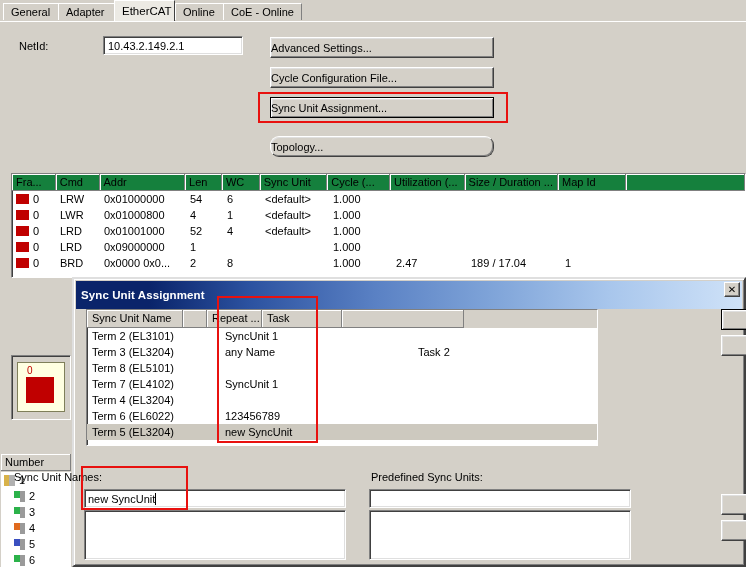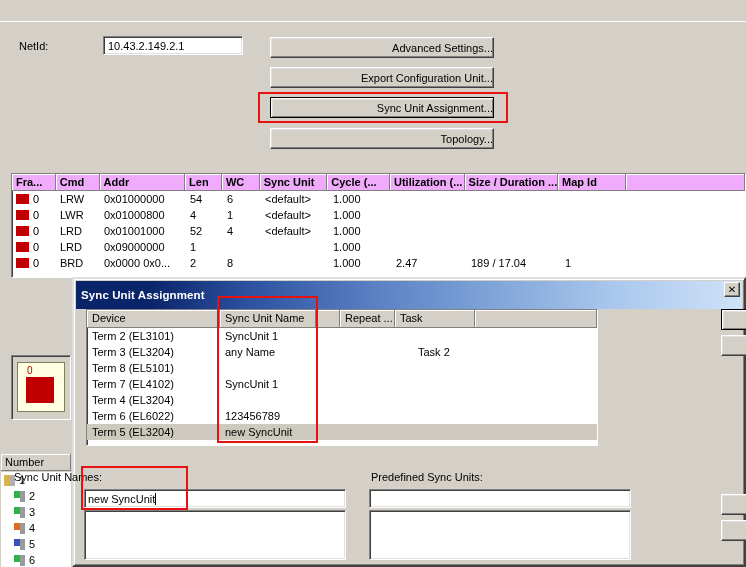--- a/index.html
+++ b/index.html
@@ -31,21 +31,21 @@
     background:#d4d0c8;border-top:1px solid #fff;box-sizing:border-box;
   }
 
   
   .btn{
     background:#d4d0c8;
     border:1px solid;
     border-color:#ffffff #404040 #404040 #ffffff;
     box-shadow:inset -1px -1px 0 #808080, inset 1px 1px 0 #dfdfdf;
     text-align:center;font-size:11px;color:#000;
-    display:flex;align-items:center;justify-content:flex-end;
+    display:flex;align-items:center;justify-content:flex-start;
     box-sizing:border-box;cursor:default;
   }
   .btn.def{
     border:1px solid #000;
     box-shadow:inset 1px 1px 0 #fff, inset -1px -1px 0 #808080,
                inset 2px 2px 0 #dfdfdf;
   }
   .sunken{
     background:#fff;
     border:1px solid;
@@ -69,21 +69,21 @@
           pointer-events:none;z-index:60;}
 
   
   #maingrid{
     position:absolute;left:11px;top:173px;width:735px;height:105px;
     background:#fff;border:1px solid;
     border-color:#808080 #ffffff #ffffff #808080;
     box-shadow:inset 1px 1px 0 #404040;
     box-sizing:border-box;overflow:hidden;
   }
-  .gh{display:flex;height:17px;background:#f0abfc;font-weight:bold;}
+  .gh{display:flex;height:17px;background:#15803d;}
   .gh div{
     border-right:1px solid #808080;border-bottom:1px solid #808080;
     box-shadow:inset 1px 1px 0 #fff;
     box-sizing:border-box;padding-left:4px;line-height:16px;
     font-size:11px;overflow:hidden;white-space:nowrap;
   }
   .grow{display:flex;height:16px;}
   .grow div{box-sizing:border-box;padding-left:4px;line-height:16px;
             font-size:11px;white-space:nowrap;overflow:hidden;}
   .swatch{display:inline-block;width:13px;height:10px;background:#c00000;
@@ -176,38 +176,55 @@
   #pd-list{position:absolute;left:369px;top:510px;width:262px;height:50px;}
   .caret{display:inline-block;width:1px;height:12px;background:#000;
          margin-left:0px;vertical-align:-2px;}
   .dlgbtn{position:absolute;left:647px;width:85px;height:21px;}
 </style>
 </head>
 <body>
 
 <div class="root">
 
+  <div class="tabstrip">
+    <div class="tab" style="left:3px;width:56px;">
+      <span>General</span>
+    </div>
+    <div class="tab" style="left:58px;width:57px;">
+      <span>Adapter</span>
+    </div>
+    <div class="tab sel" style="left:114px;width:61px;">
+      <span>EtherCAT</span>
+    </div>
+    <div class="tab" style="left:175px;width:49px;">
+      <span>Online</span>
+    </div>
+    <div class="tab" style="left:223px;width:79px;">
+      <span>CoE - Online</span>
+    </div>
+  </div>
 
   <div class="tabpage"></div>
 
   <div class="lbl" style="left:19px;top:40px;">NetId:</div>
   <div class="sunken" id="netid-field">
     <span>10.43.2.149.2.1</span>
   </div>
 
   <div class="btn bigbtn" style="top:37px;">
     <span>Advanced Settings...</span>
   </div>
   <div class="btn bigbtn" style="top:67px;">
-    <span>Export Configuration Unit...</span>
+    <span>Cycle Configuration File...</span>
   </div>
   <div class="btn bigbtn def" style="top:97px;">
     <span>Sync Unit Assignment...</span>
   </div>
-  <div class="btn bigbtn" style="top:128px;">
+  <div class="btn bigbtn" style="top:136px;border-radius:9px;">
     <span>Topology...</span>
   </div>
   <div class="redbox" style="left:258px;top:92px;width:250px;height:31px;"></div>
 
   <div id="maingrid">
     <div class="gh">
       <div style="width:44px">Fra...</div>
       <div style="width:44px">Cmd</div>
       <div style="width:86px">Addr</div>
       <div style="width:37px">Len</div>
@@ -339,21 +356,20 @@
 
   <div id="dialog">
 
     <div id="titlebar">
       <span id="dlgtitle">Sync Unit Assignment</span>
       <div id="closebtn">✕</div>
     </div>
 
     <div id="dlglist">
       <div class="dh">
-        <div style="width:133px">Device</div>
         <div style="width:96px">Sync Unit Name</div>
         <div style="width:24px"></div>
         <div style="width:55px">Repeat ...</div>
         <div style="width:80px">Task</div>
         <div style="width:122px"></div>
       </div>
       <div class="drow">
         <div style="width:133px">Term 2 (EL3101)</div>
         <div style="width:96px">SyncUnit 1</div>
         <div style="width:24px"></div>

